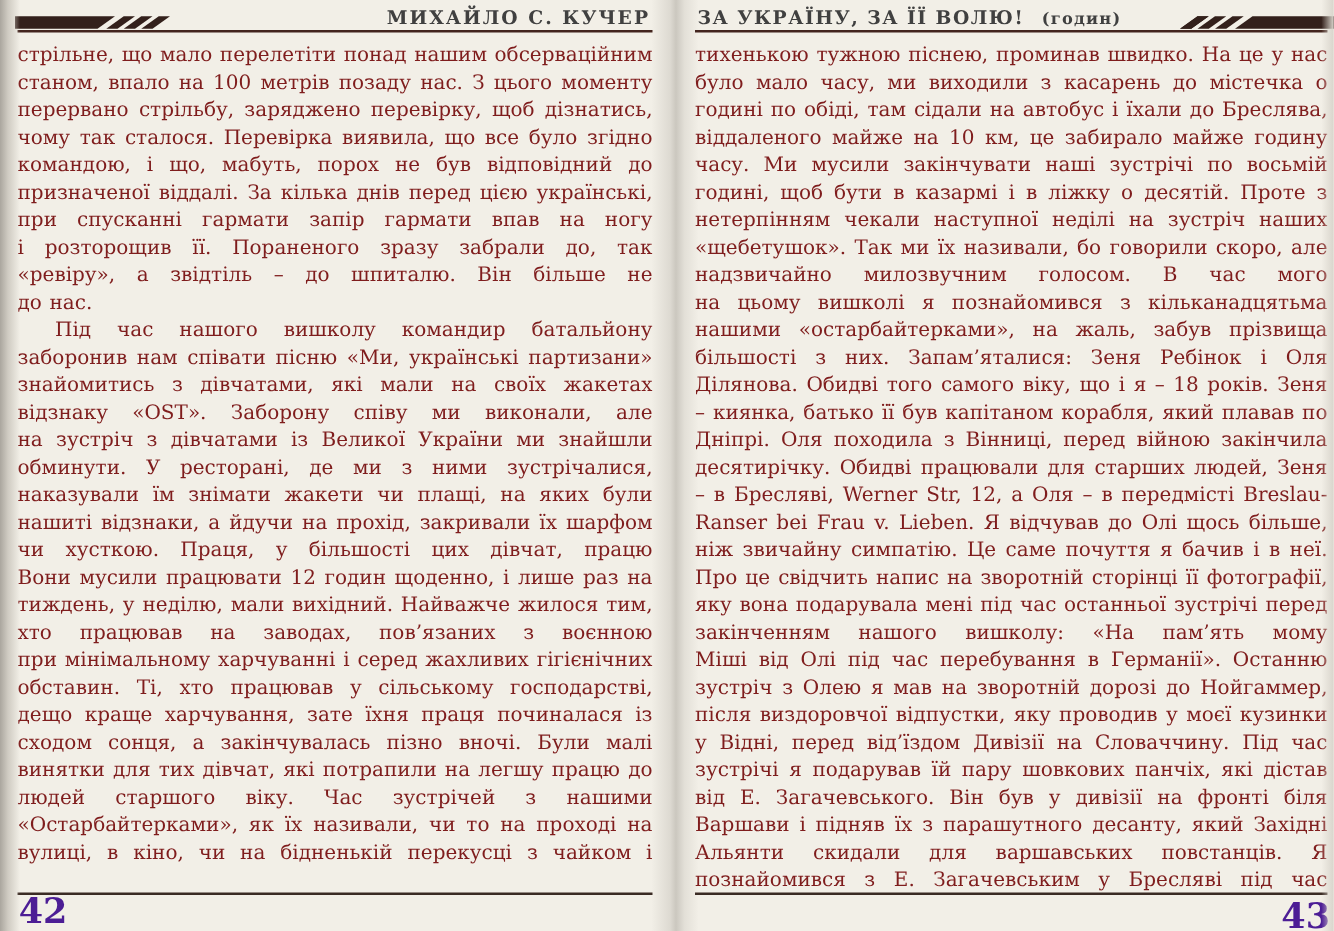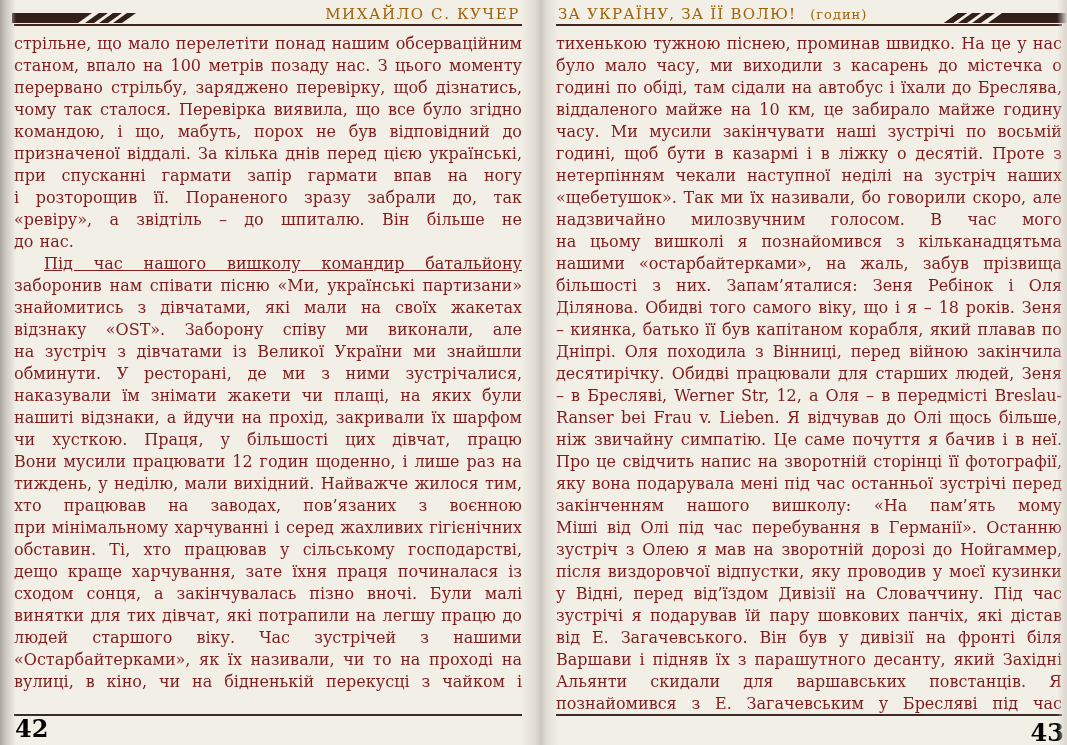--- a/index.html
+++ b/index.html
@@ -23,43 +23,43 @@
   }
   .page { position:absolute; top:0; height:745px; }
   .page.left  { left:14px;  width:508px; }
   .page.right { left:556px; width:506px; }
 
   .page-header {
     position:relative; height:24px; border-bottom:2px solid #43251e;
   }
   .page-header .htext {
     position:absolute; bottom:1px; white-space:nowrap;
-    font-weight:normal; font-size:15px; letter-spacing:1.6px; color:#a16207;
+    font-weight:bold; font-size:15px; letter-spacing:1.6px; color:#404040;
   }
   .page.left  .htext { right:2px; }
   .page.right .htext { left:2px; letter-spacing:1.2px; }
   .htext .hsuffix { font-size:13px; letter-spacing:1px; margin-left:14px; }
   .ornament { position:absolute; bottom:-2px; }
   .page.left  .ornament { left:-2px; }
   .page.right .ornament { right:-6px; }
 
   .page-body { margin-top:7px; color:#7f1d1d; }
   .line {
     font-size:16px; line-height:22px; height:22px; overflow:hidden;
     text-align:justify; text-align-last:justify; word-spacing:1px;
   }
   .line.end { text-align-last:left; }
-  .line.indent { text-indent:30px;text-decoration:underline; }
+  .line.indent { text-indent:30px; }
 
   .page-footer {
     position:absolute; left:0; right:0; top:714px;
     border-top:2px solid #3a2b24;
   }
   .pageno {
-    font-weight:bold; font-size:24px; color:#000000; margin-top:1px; line-height:24px;
+    font-weight:bold; font-size:28px; color:#4c1d95; margin-top:1px; line-height:24px;
   }
   .page.left  .pageno { text-align:left;  margin-left:1px; }
   .page.right .pageno { text-align:right; margin-right:-2px; }
 </style>
 </head>
 <body>
 
 <div class="spread">
 
   <div class="page left">

